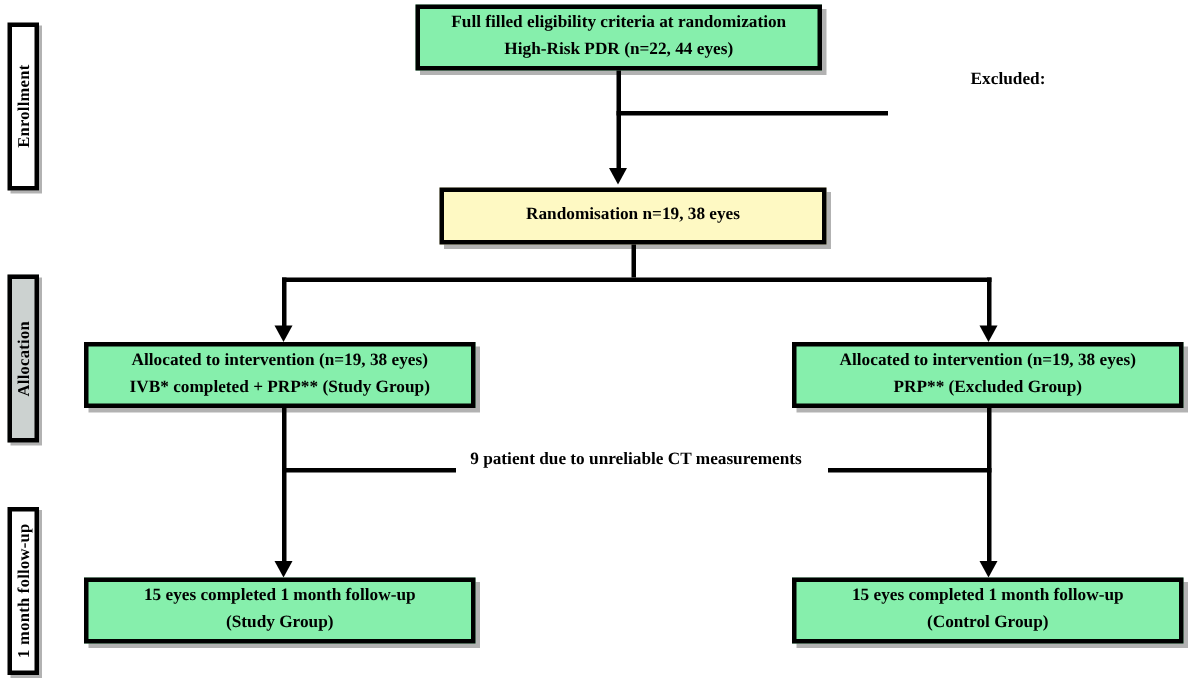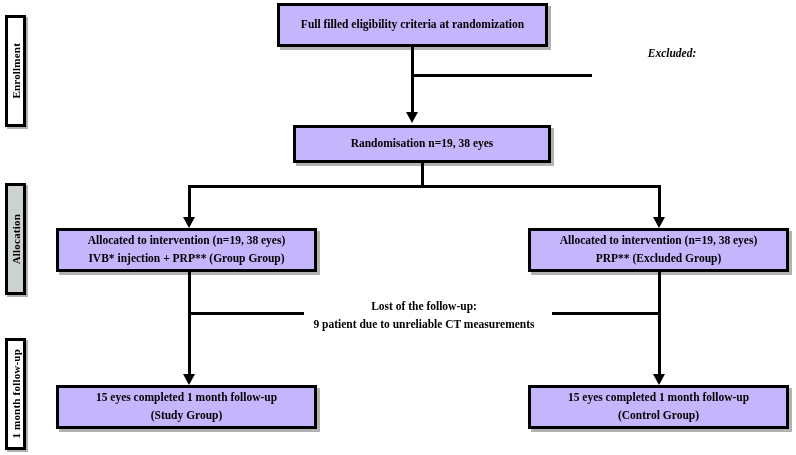--- a/index.html
+++ b/index.html
@@ -15,34 +15,34 @@
     background: #ffffff;
     font-family: "Liberation Serif", "DejaVu Serif", serif;
     overflow: hidden;
   }
 
   
   .node {
     position: absolute;
     box-sizing: border-box;
     border: 3px solid #000000;
-    background: #c4b5fd;
+    background: #86efac;
     display: flex;
     flex-direction: column;
     align-items: center;
     justify-content: center;
     text-align: center;
     font-weight: bold;
     font-size: 11.5px;
     line-height: 1.55;
     color: #000000;
     box-shadow: 3px 3px 0 rgba(0,0,0,0.30);
   }
   .node.gray {
-    background: #c4b5fd;
+    background: #fef9c3;
   }
   .node .line { display: block; white-space: nowrap; }
 
   
   .stage {
     position: absolute;
     box-sizing: border-box;
     border: 3px solid #000000;
     background: #ffffff;
     display: flex;
@@ -105,64 +105,64 @@
   <div class="stage gray" style="left:5px; top:183px; width:21px; height:112px;">
     <span>Allocation</span>
   </div>
 
   <div class="stage" style="left:5px; top:338px; width:21px; height:112px;">
     <span>1 month follow-up</span>
   </div>
 
   <div class="node" style="left:277px; top:3px; width:271px; height:44px;">
     <span class="line">Full filled eligibility criteria at randomization</span>
+    <span class="line">High-Risk PDR (n=22, 44 eyes)</span>
   </div>
 
   <div class="vline" style="left:411px; top:47px; height:68px;"></div>
   <div class="arrowhead" style="left:406px; top:112px;"></div>
 
   <div class="hline" style="left:411px; top:74px; width:181px;"></div>
 
-  <div class="note" style="left:548px; top:44px; width:248px;font-style:italic;">
+  <div class="note" style="left:548px; top:44px; width:248px;">
     <div>Excluded:</div>
   </div>
 
   <div class="node gray" style="left:293px; top:125px; width:258px; height:38px;">
     <span class="line">Randomisation n=19, 38 eyes</span>
   </div>
 
   <div class="vline" style="left:421px; top:163px; height:22px;"></div>
   <div class="hline" style="left:188px; top:185px; width:473px;"></div>
 
   <div class="vline" style="left:188px; top:185px; height:35px;"></div>
   <div class="arrowhead" style="left:183px; top:217px;"></div>
 
   <div class="vline" style="left:658px; top:185px; height:35px;"></div>
   <div class="arrowhead" style="left:653px; top:217px;"></div>
 
   <div class="node" style="left:56px; top:228px; width:261px; height:44px;">
     <span class="line">Allocated to intervention (n=19, 38 eyes)</span>
-    <span class="line">IVB* injection + PRP** (Group Group)</span>
+    <span class="line">IVB* completed + PRP** (Study Group)</span>
   </div>
 
   <div class="node" style="left:528px; top:228px; width:261px; height:44px;">
     <span class="line">Allocated to intervention (n=19, 38 eyes)</span>
     <span class="line">PRP** (Excluded Group)</span>
   </div>
 
   <div class="vline" style="left:188px; top:272px; height:105px;"></div>
   <div class="arrowhead" style="left:183px; top:374px;"></div>
   <div class="hline" style="left:188px; top:312px; width:116px;"></div>
 
   <div class="vline" style="left:658px; top:272px; height:105px;"></div>
   <div class="arrowhead" style="left:653px; top:374px;"></div>
   <div class="hline" style="left:552px; top:312px; width:109px;"></div>
 
   <div class="note" style="left:238px; top:297px; width:372px;">
-    <div>Lost of the follow-up:</div>
     <div>9 patient due to unreliable CT measurements</div>
   </div>
 
   <div class="node" style="left:56px; top:385px; width:261px; height:44px;">
     <span class="line">15 eyes completed 1 month follow-up</span>
     <span class="line">(Study Group)</span>
   </div>
 
   <div class="node" style="left:528px; top:385px; width:261px; height:44px;">
     <span class="line">15 eyes completed 1 month follow-up</span>

